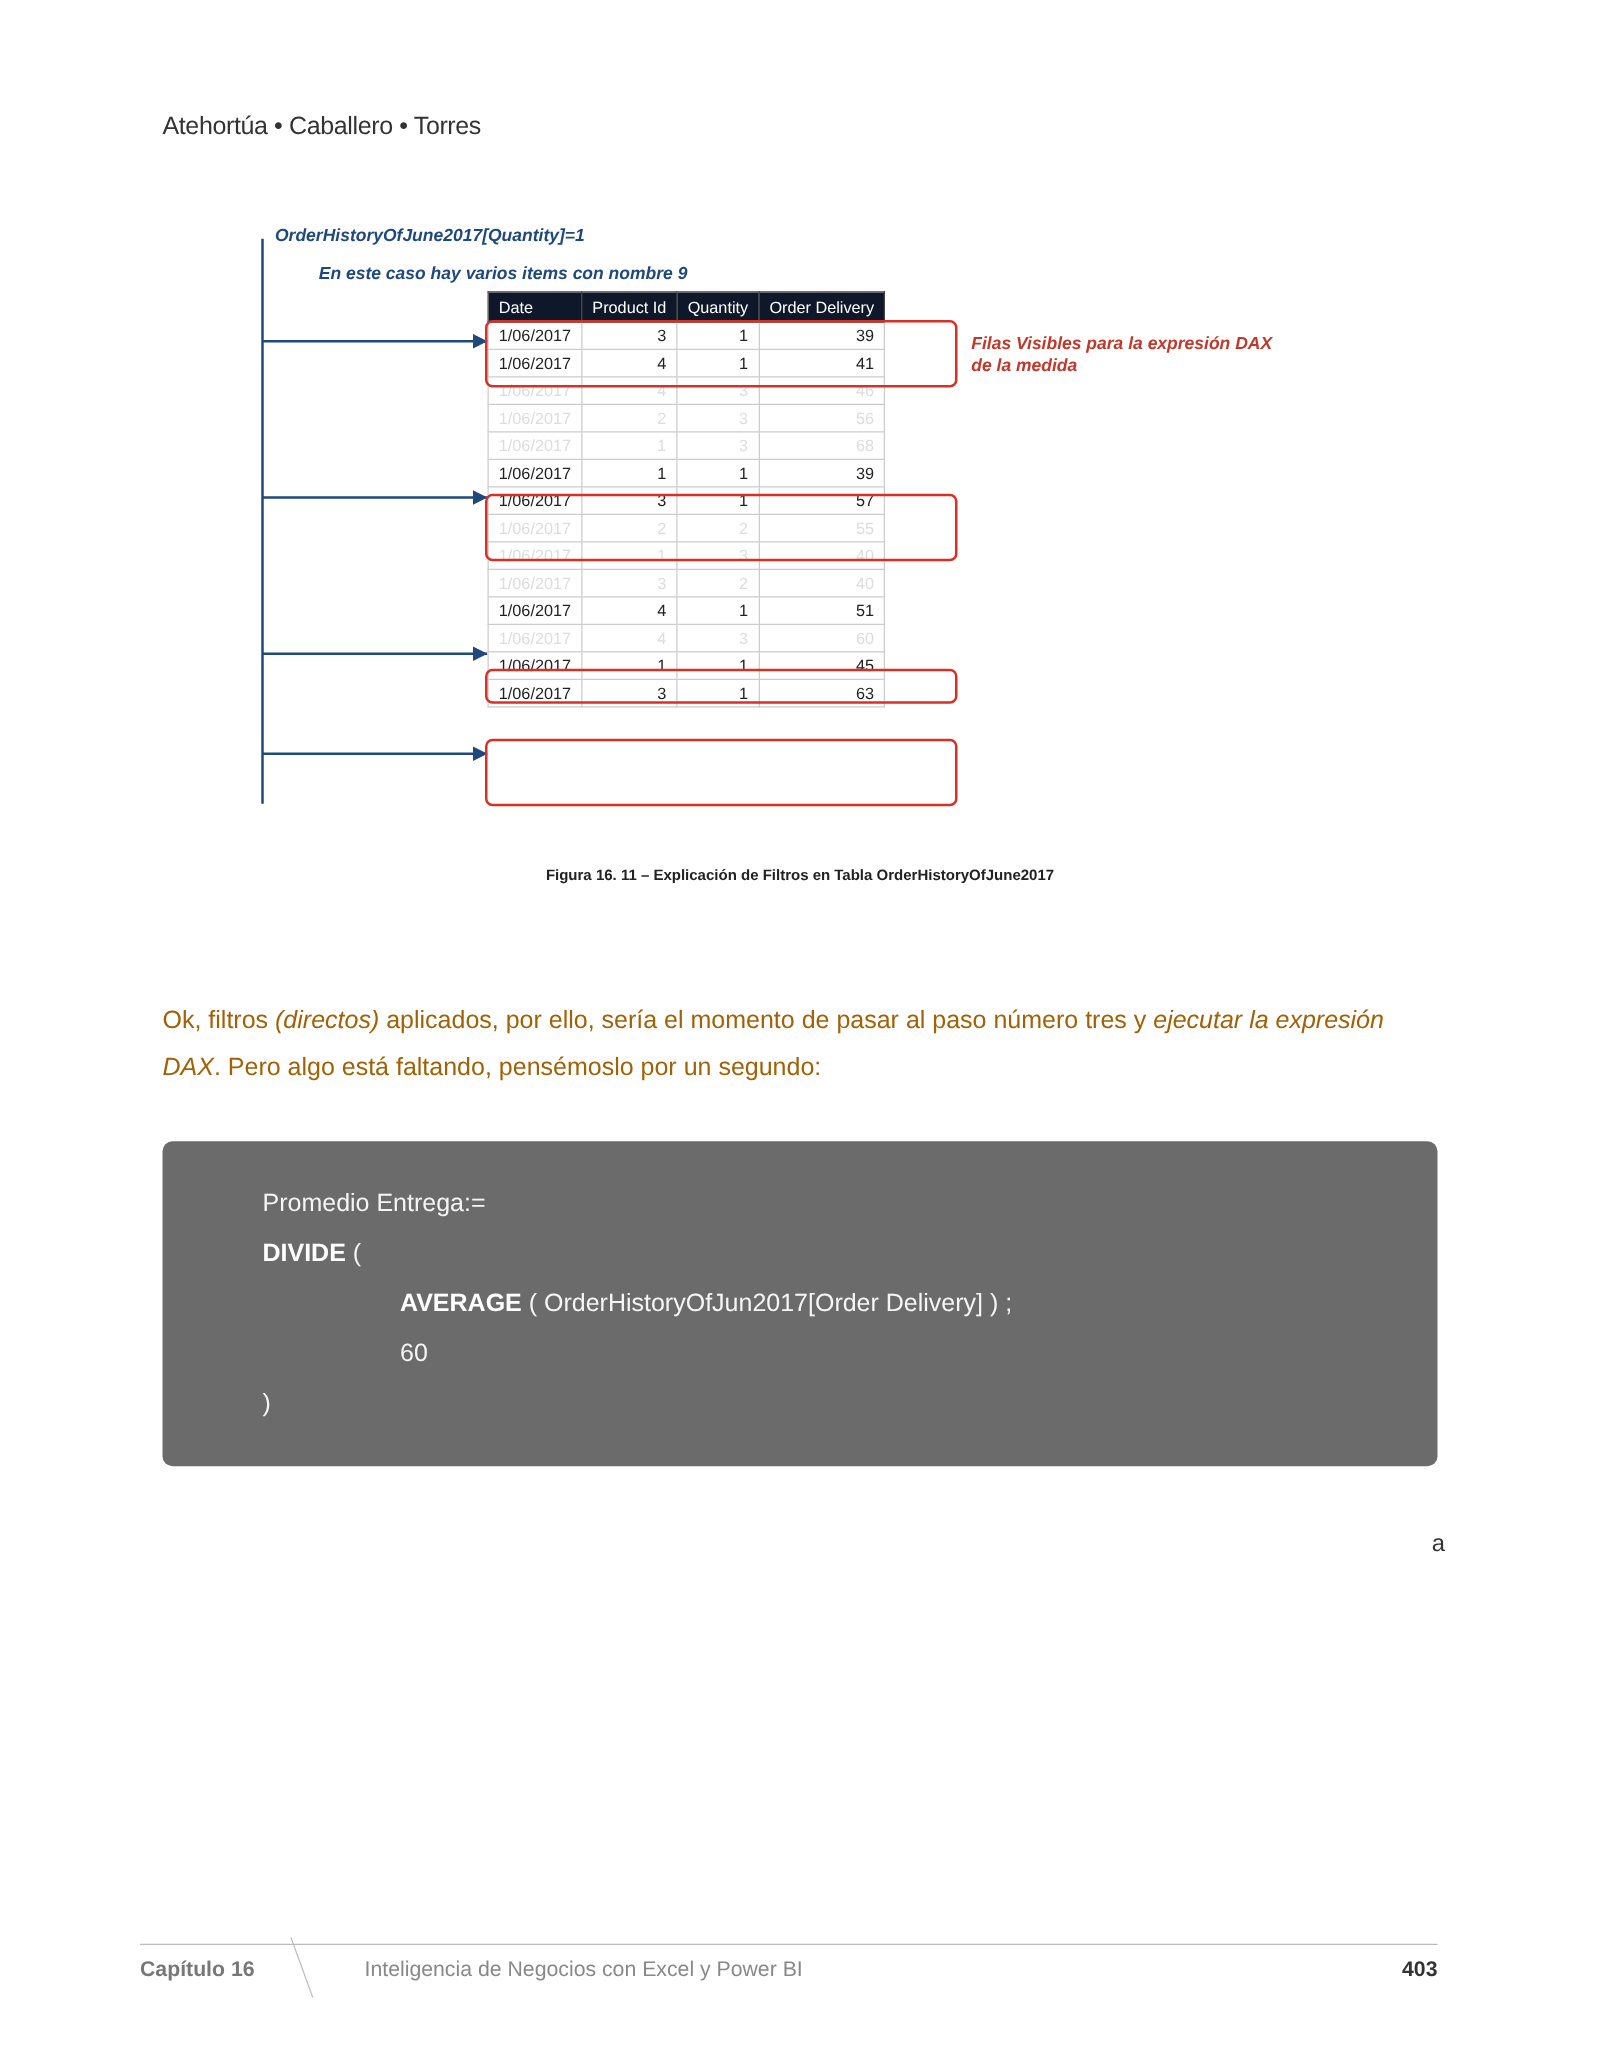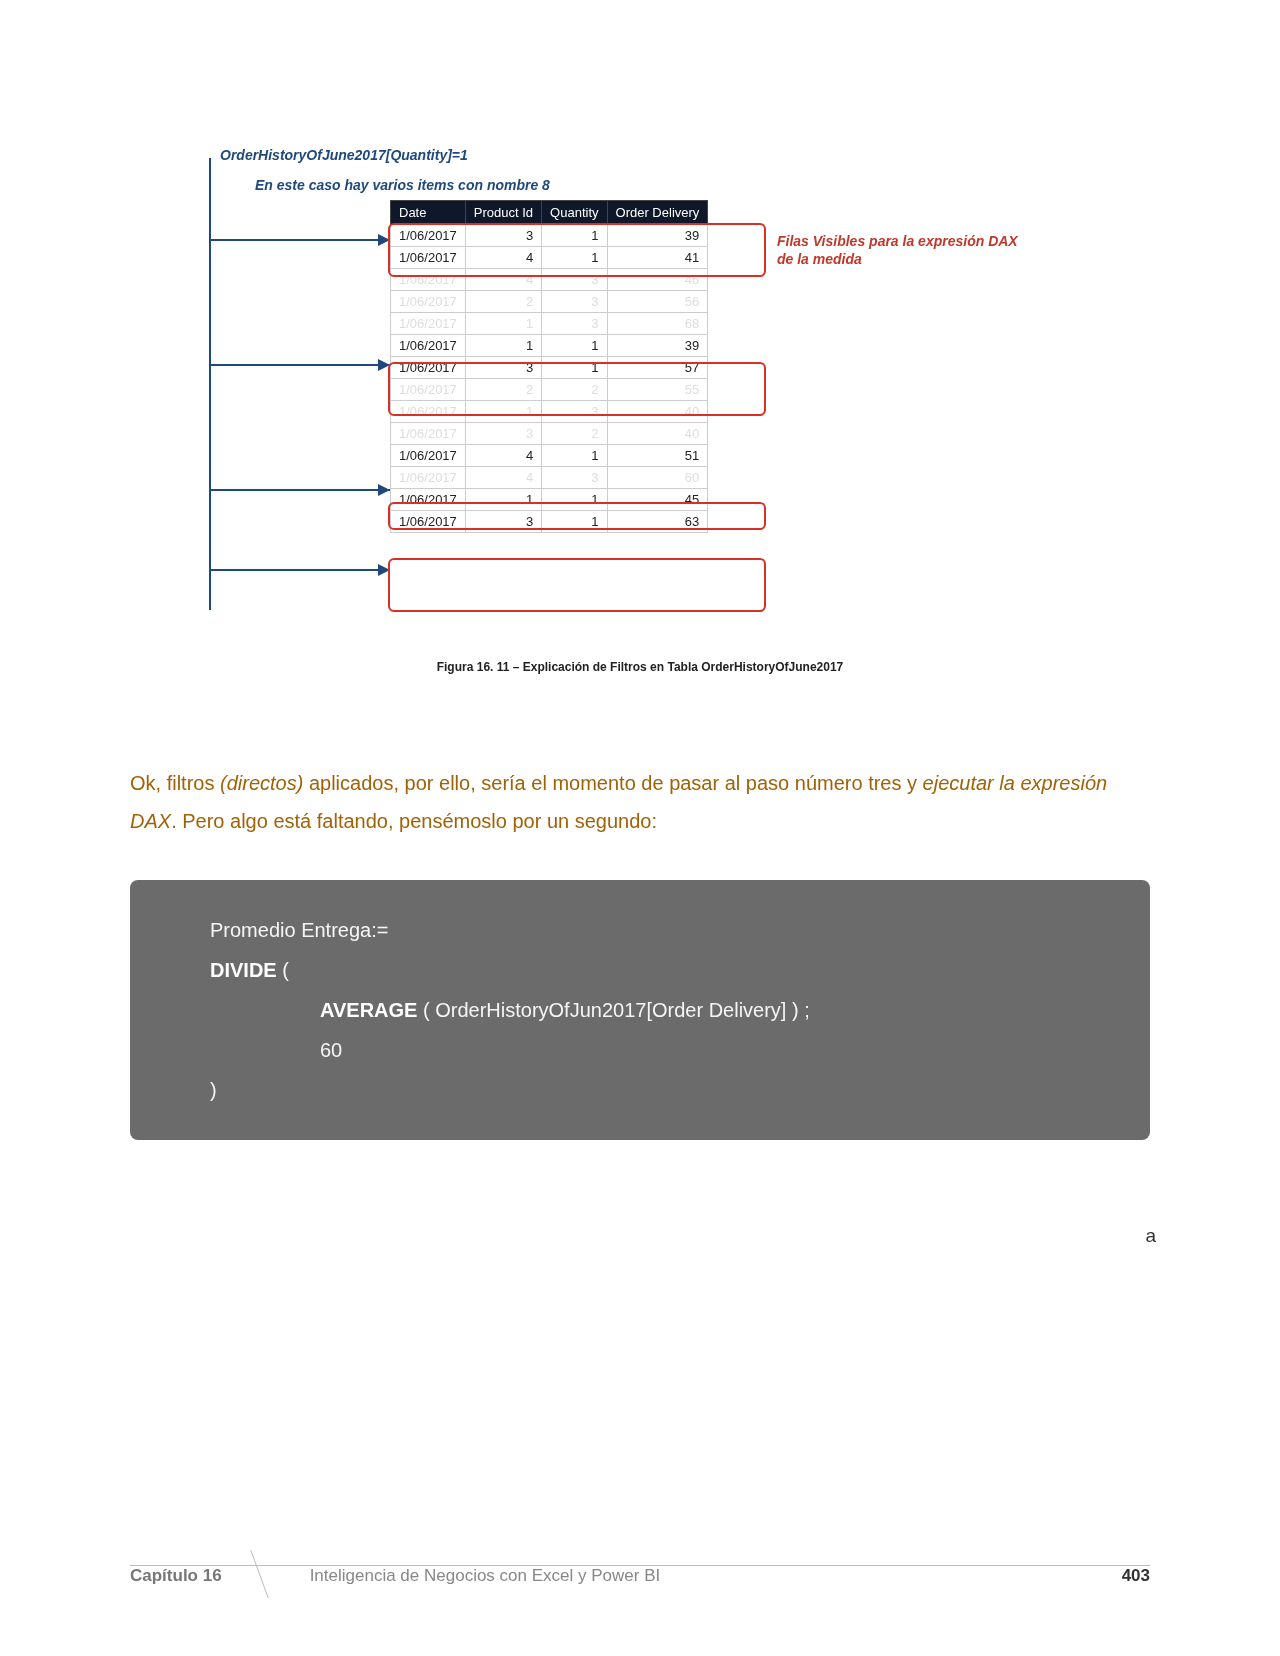--- a/index.html
+++ b/index.html
@@ -107,23 +107,23 @@
     padding: 30px 50px 30px 80px;
     font-size: 20px;
     line-height: 2;
     position: relative;
   }
   .code-box .kw { font-weight: bold; color:#fff; }
   .code-line-indent { padding-left: 110px; }
 
   .footer {
     position: absolute;
-    left: 130px; right: 130px; bottom: 70px;
+    left: 112px; right: 130px; bottom: 70px;
     border-top: 1px solid #bbb;
-    padding-top: 0;
+    padding-top: 10px;
     font-size: 17px;
     color: #888;
     display: flex;
     align-items: center;
   }
   .footer .chapter {
     font-weight: bold; color: #777;
     padding-right: 38px;
     position: relative;
   }
@@ -142,24 +142,25 @@
     right: 124px;
     top: 1225px;
     font-size: 19px;
     color: #333;
   }
 </style>
 </head>
 <body>
 
 <div class="page">
+  <div class="authors">Atehortúa • Caballero • Torres</div>
 
   <div class="figure-area">
     <div class="annot blue formula-note">OrderHistoryOfJune2017[Quantity]=1</div>
-    <div class="annot blue items-note">En este caso hay varios items con nombre 8</div>
+    <div class="annot blue items-note">En este caso hay varios items con nombre 9</div>
     <div class="annot red right-note">Filas Visibles para la expresión DAX de la medida</div>
 
     <svg class="bracket-svg">
       <path d="M 20 18 L 20 470" stroke="#1f497d" stroke-width="2" fill="none"></path>
       <path d="M 20 100 L 200 100" stroke="#1f497d" stroke-width="2" fill="none" marker-end="url(#arrow)"></path>
       <path d="M 20 225 L 200 225" stroke="#1f497d" stroke-width="2" fill="none" marker-end="url(#arrow)"></path>
       <path d="M 20 350 L 200 350" stroke="#1f497d" stroke-width="2" fill="none" marker-end="url(#arrow)"></path>
       <path d="M 20 430 L 200 430" stroke="#1f497d" stroke-width="2" fill="none" marker-end="url(#arrow)"></path>
       <defs>
         <marker id="arrow" markerWidth="8" markerHeight="8" refX="6" refY="3" orient="auto">

